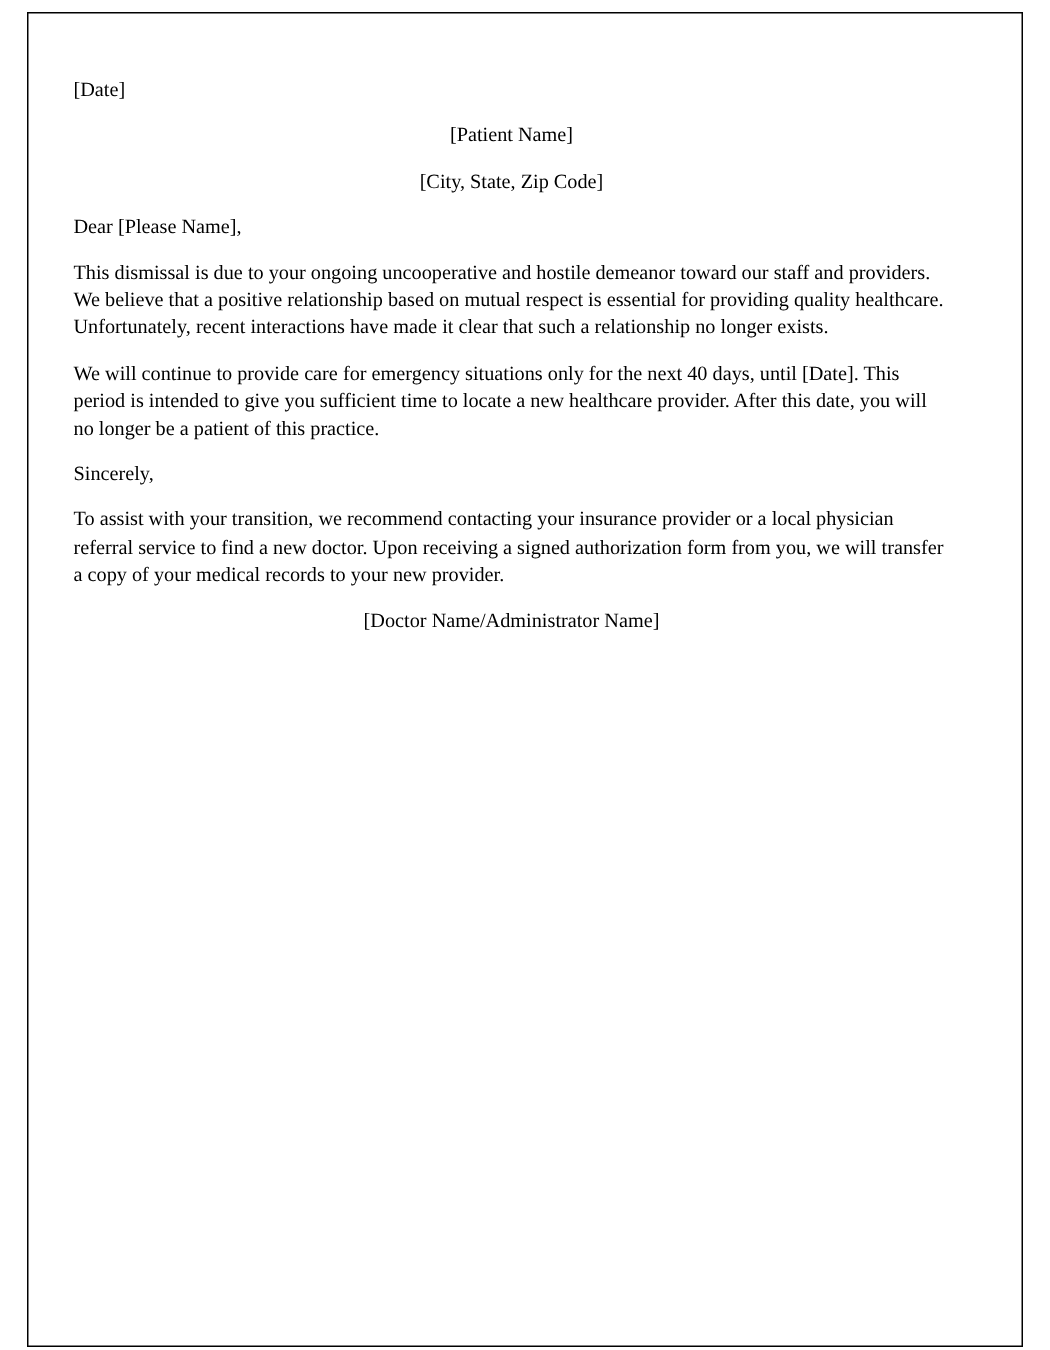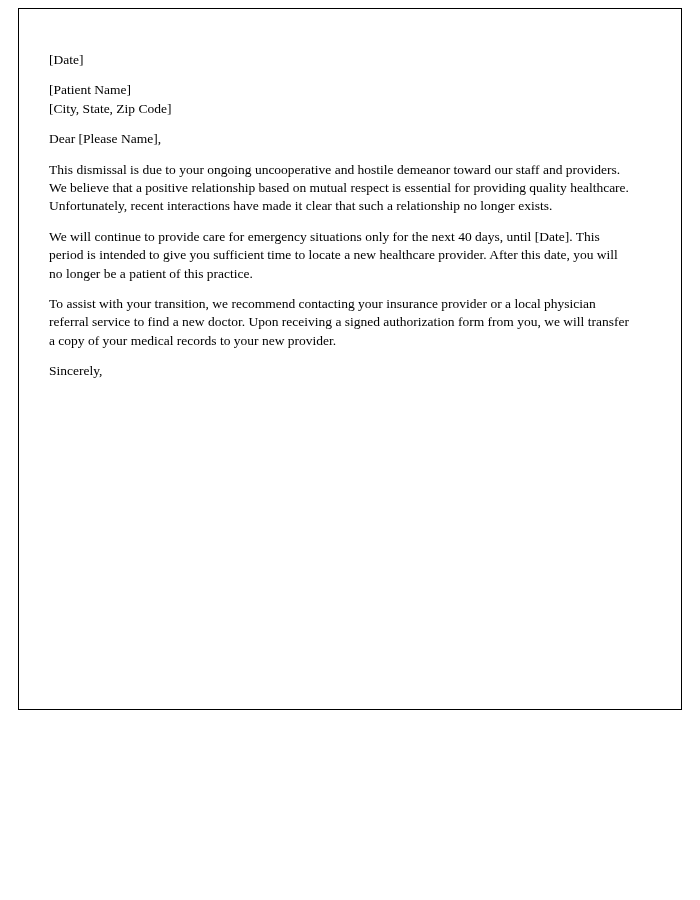--- a/index.html
+++ b/index.html
@@ -16,39 +16,40 @@
     height: 900px;
     background: #ffffff;
     overflow: hidden;
   }
 
   .page {
     position: absolute;
     left: 18px;
     top: 8px;
     width: 664px;
-    height: 702px;
+    height: 890px;
     background: #ffffff;
     border: 1px solid #000000;
     padding: 42px 48px 40px 30px;
   }
 
   .letter {
     color: #000000;
     font-size: 13.5px;
     line-height: 18.4px;
     max-width: 586px;
   }
 
   .letter p {
     margin: 0 0 12px 0;
   }
 
   .letter .line {
-    margin: 0;
+    margin: 12px;
+    text-align: center;
   }
 
   .letter .block {
     margin: 0 0 12px 0;
   }
 </style>
 </head>
 <body>
 
 <div class="canvas">
@@ -62,22 +63,23 @@
         <div class="line">[City, State, Zip Code]</div>
       </div>
 
       <p>Dear [Please Name],</p>
 
 
       <p>This dismissal is due to your ongoing uncooperative and hostile demeanor toward our staff and providers. We believe that a positive relationship based on mutual respect is essential for providing quality healthcare. Unfortunately, recent interactions have made it clear that such a relationship no longer exists.</p>
 
       <p>We will continue to provide care for emergency situations only for the next 40 days, until [Date]. This period is intended to give you sufficient time to locate a new healthcare provider. After this date, you will no longer be a patient of this practice.</p>
 
+      <p>Sincerely,</p>
+
       <p>To assist with your transition, we recommend contacting your insurance provider or a local physician referral service to find a new doctor. Upon receiving a signed authorization form from you, we will transfer a copy of your medical records to your new provider.</p>
 
-      <p>Sincerely,</p>
-
       <div class="block">
+        <div class="line">[Doctor Name/Administrator Name]</div>
       </div>
 
     </div>
   </div>
 </div>
 
 </body></html>

